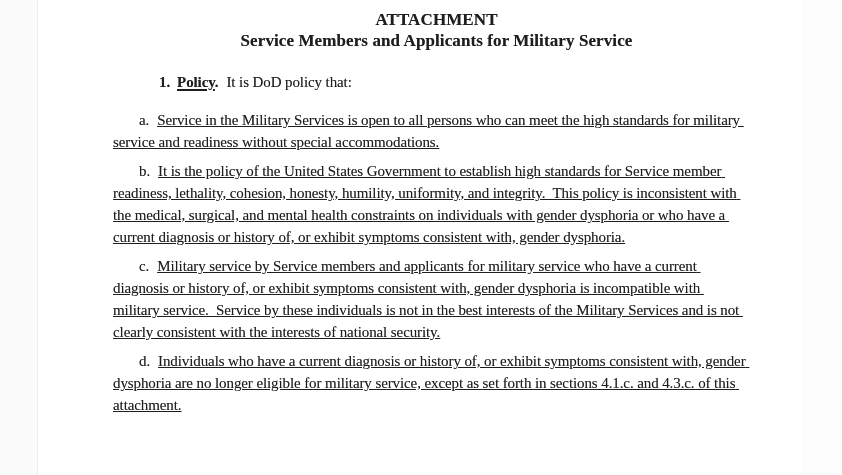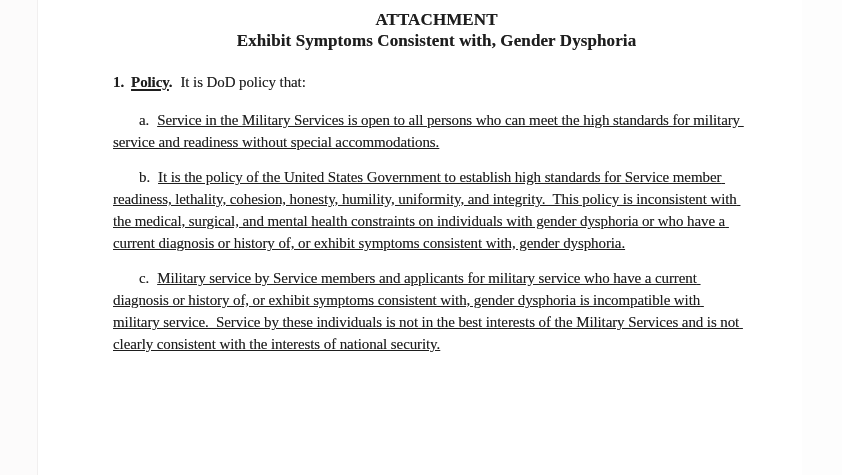--- a/index.html
+++ b/index.html
@@ -39,24 +39,24 @@
   }
   .content {
     padding-left: 75px;
     padding-right: 58px;
     font-size: 15px;
     line-height: 22px;
     letter-spacing: -0.1px;
     text-shadow: 0 0 0.5px rgba(30,30,30,0.45);
   }
   p { margin: 0; }
-  .policy-line { margin-top: 20px; }
+  .policy-line { margin-top: 20px; margin-left: 46px; }
   .para {
     text-indent: 26px;
-    margin-top: 13px;
+    margin-top: 7px;
     text-align: left;
   }
   .para-first { margin-top: 16px; }
   .b { font-weight: bold; }
   .u {
     text-decoration: underline;
     text-decoration-thickness: 1.5px;
     text-underline-offset: 2px;
   }
   .sec-num { margin-right: 7px; }
@@ -65,29 +65,30 @@
   .ptext { white-space: pre-wrap; text-decoration: underline; }
 </style>
 </head>
 <body>
 
 <div class="canvas">
   <div class="page">
 
     <div class="doc-header">
       <div>ATTACHMENT</div>
-      <div>Exhibit Symptoms Consistent with, Gender Dysphoria</div>
+      <div>Service Members and Applicants for Military Service</div>
     </div>
 
     <div class="content">
 
       <p class="policy-line"><span class="b sec-num">1.</span><span class="b u">Policy</span><span class="b">.</span><span class="sec-intro">It is DoD policy that:</span></p>
 
       <p class="para para-first"><span class="plabel">a.</span><span class="ptext">Service in the Military Services is open to all persons who can meet the high standards for military service and readiness without special accommodations.</span></p>
 
       <p class="para"><span class="plabel">b.</span><span class="ptext">It is the policy of the United States Government to establish high standards for Service member readiness, lethality, cohesion, honesty, humility, uniformity, and integrity.  This policy is inconsistent with the medical, surgical, and mental health constraints on individuals with gender dysphoria or who have a current diagnosis or history of, or exhibit symptoms consistent with, gender dysphoria.</span></p>
 
       <p class="para"><span class="plabel">c.</span><span class="ptext">Military service by Service members and applicants for military service who have a current diagnosis or history of, or exhibit symptoms consistent with, gender dysphoria is incompatible with military service.  Service by these individuals is not in the best interests of the Military Services and is not clearly consistent with the interests of national security.</span></p>
 
+      <p class="para"><span class="plabel">d.</span><span class="ptext">Individuals who have a current diagnosis or history of, or exhibit symptoms consistent with, gender dysphoria are no longer eligible for military service, except as set forth in sections 4.1.c. and 4.3.c. of this attachment.</span></p>
 
     </div>
   </div>
 </div>
 
 </body></html>

